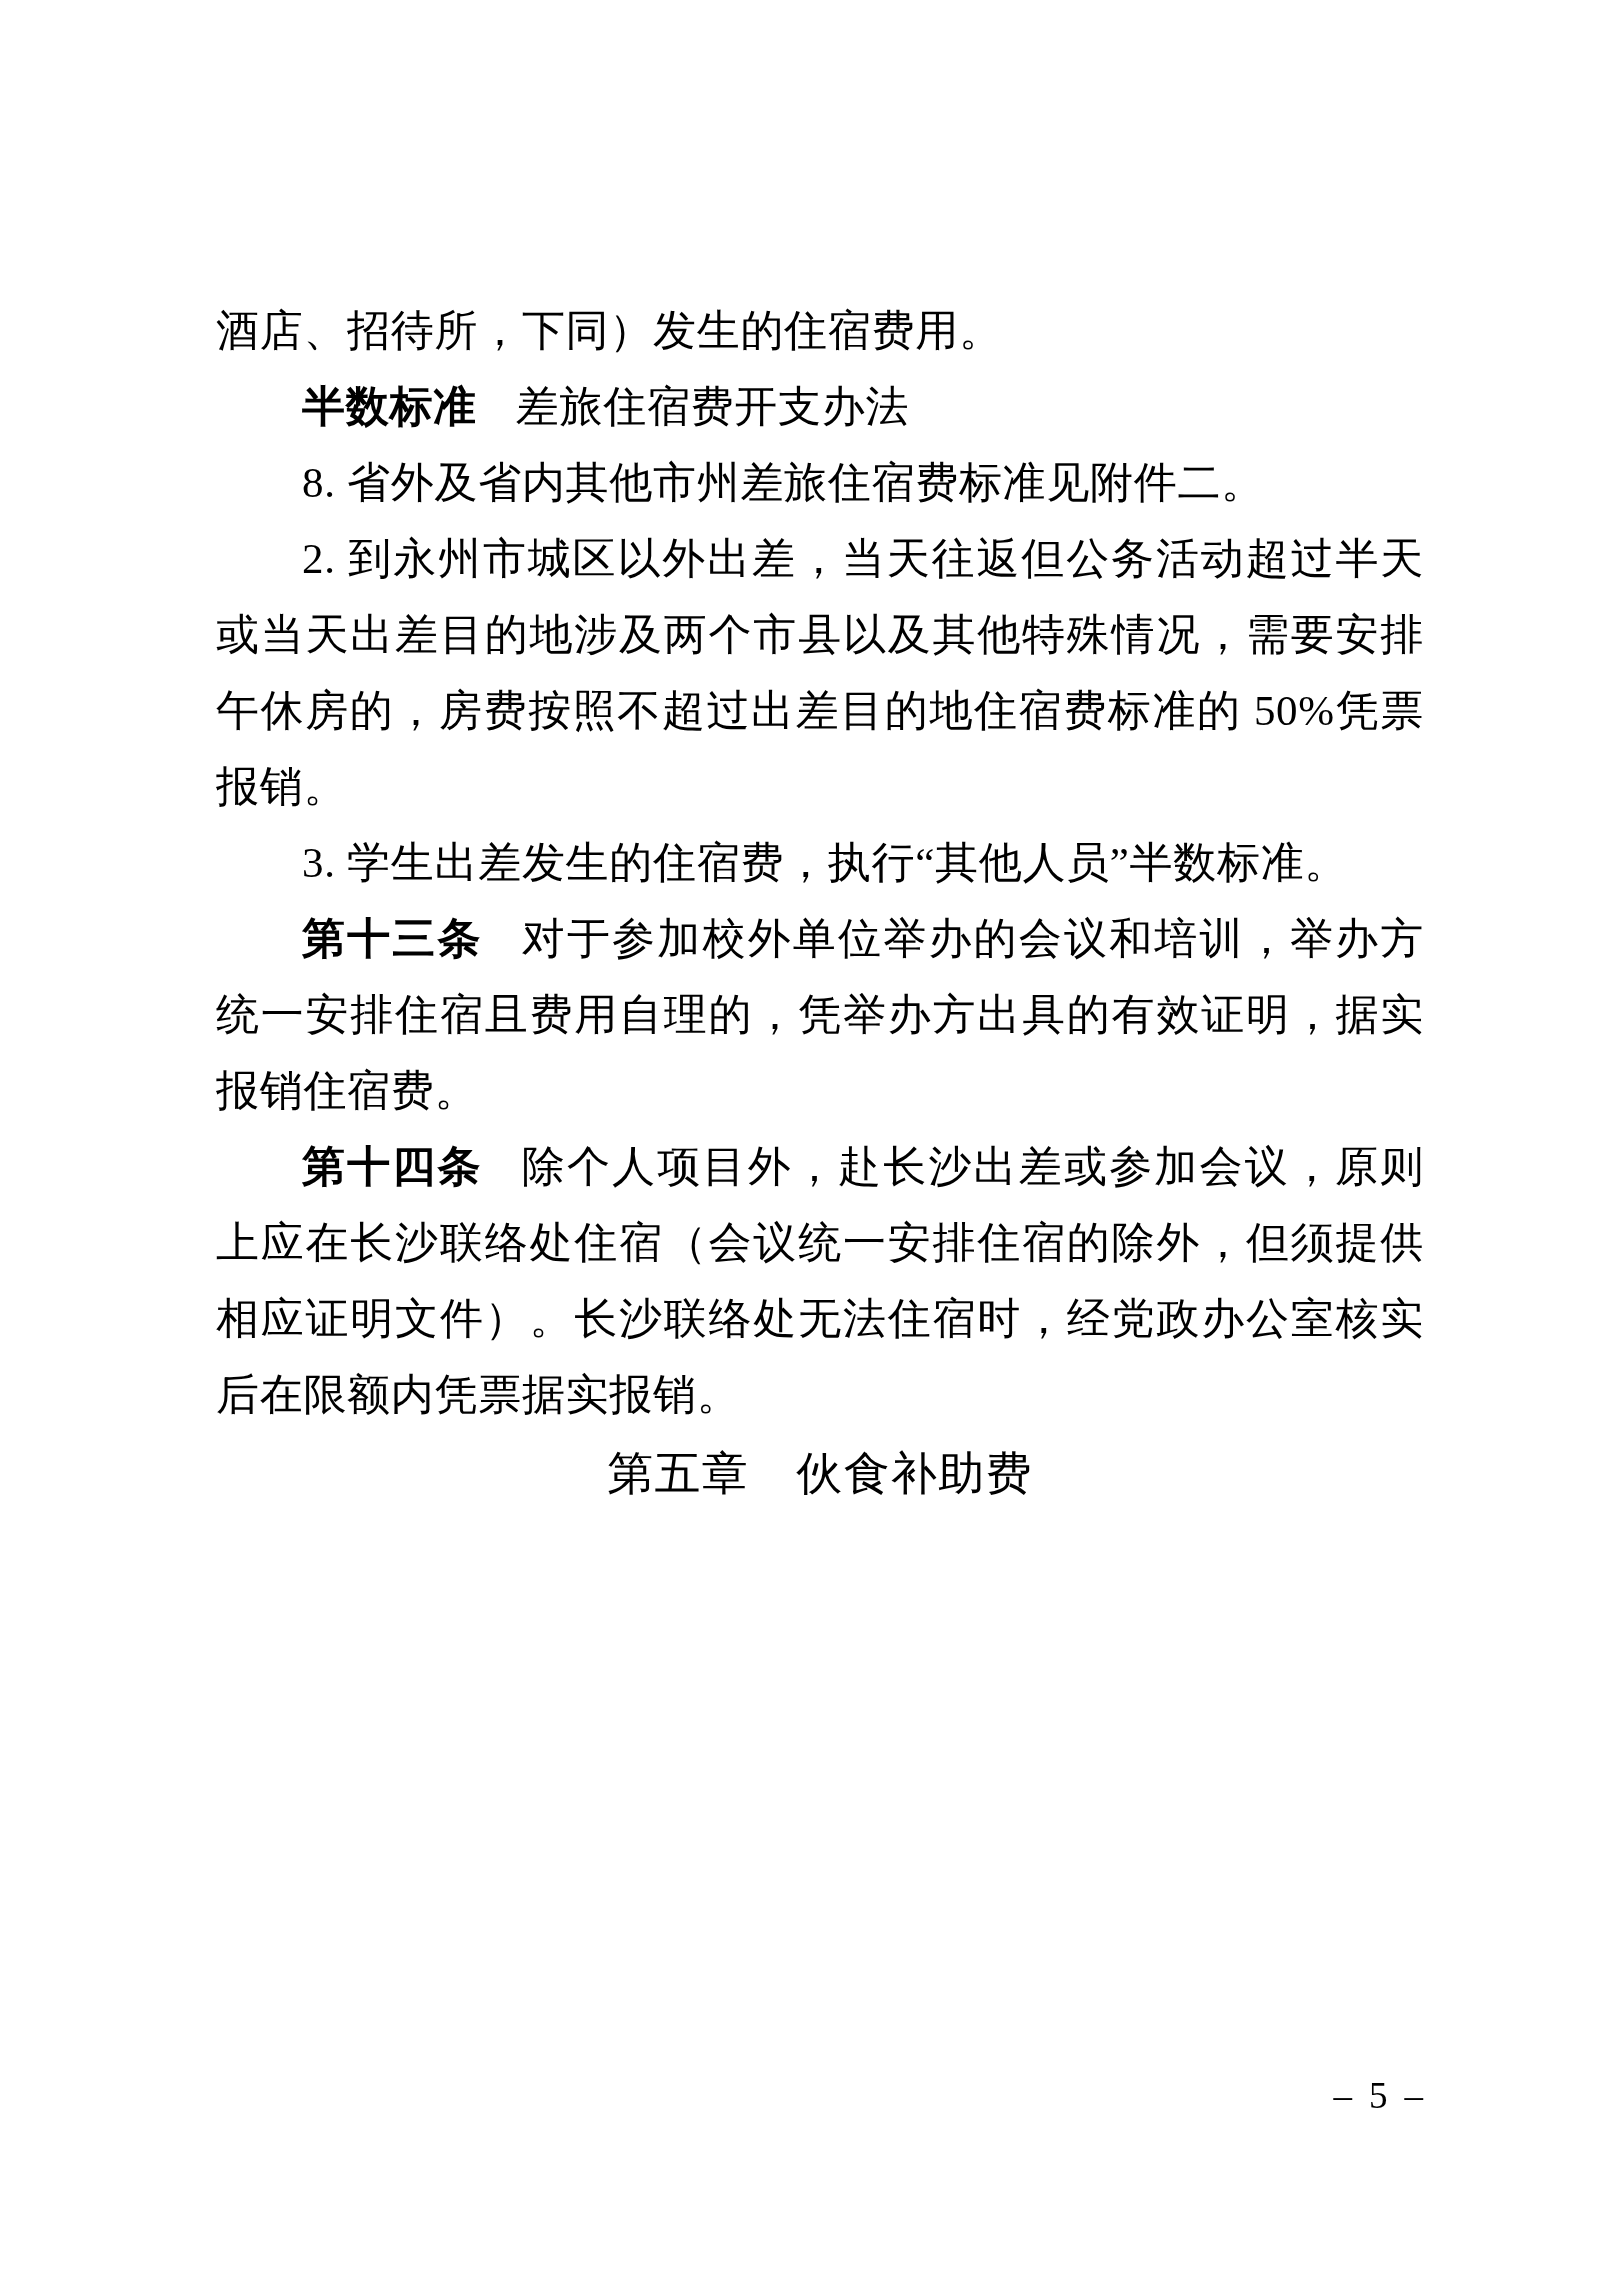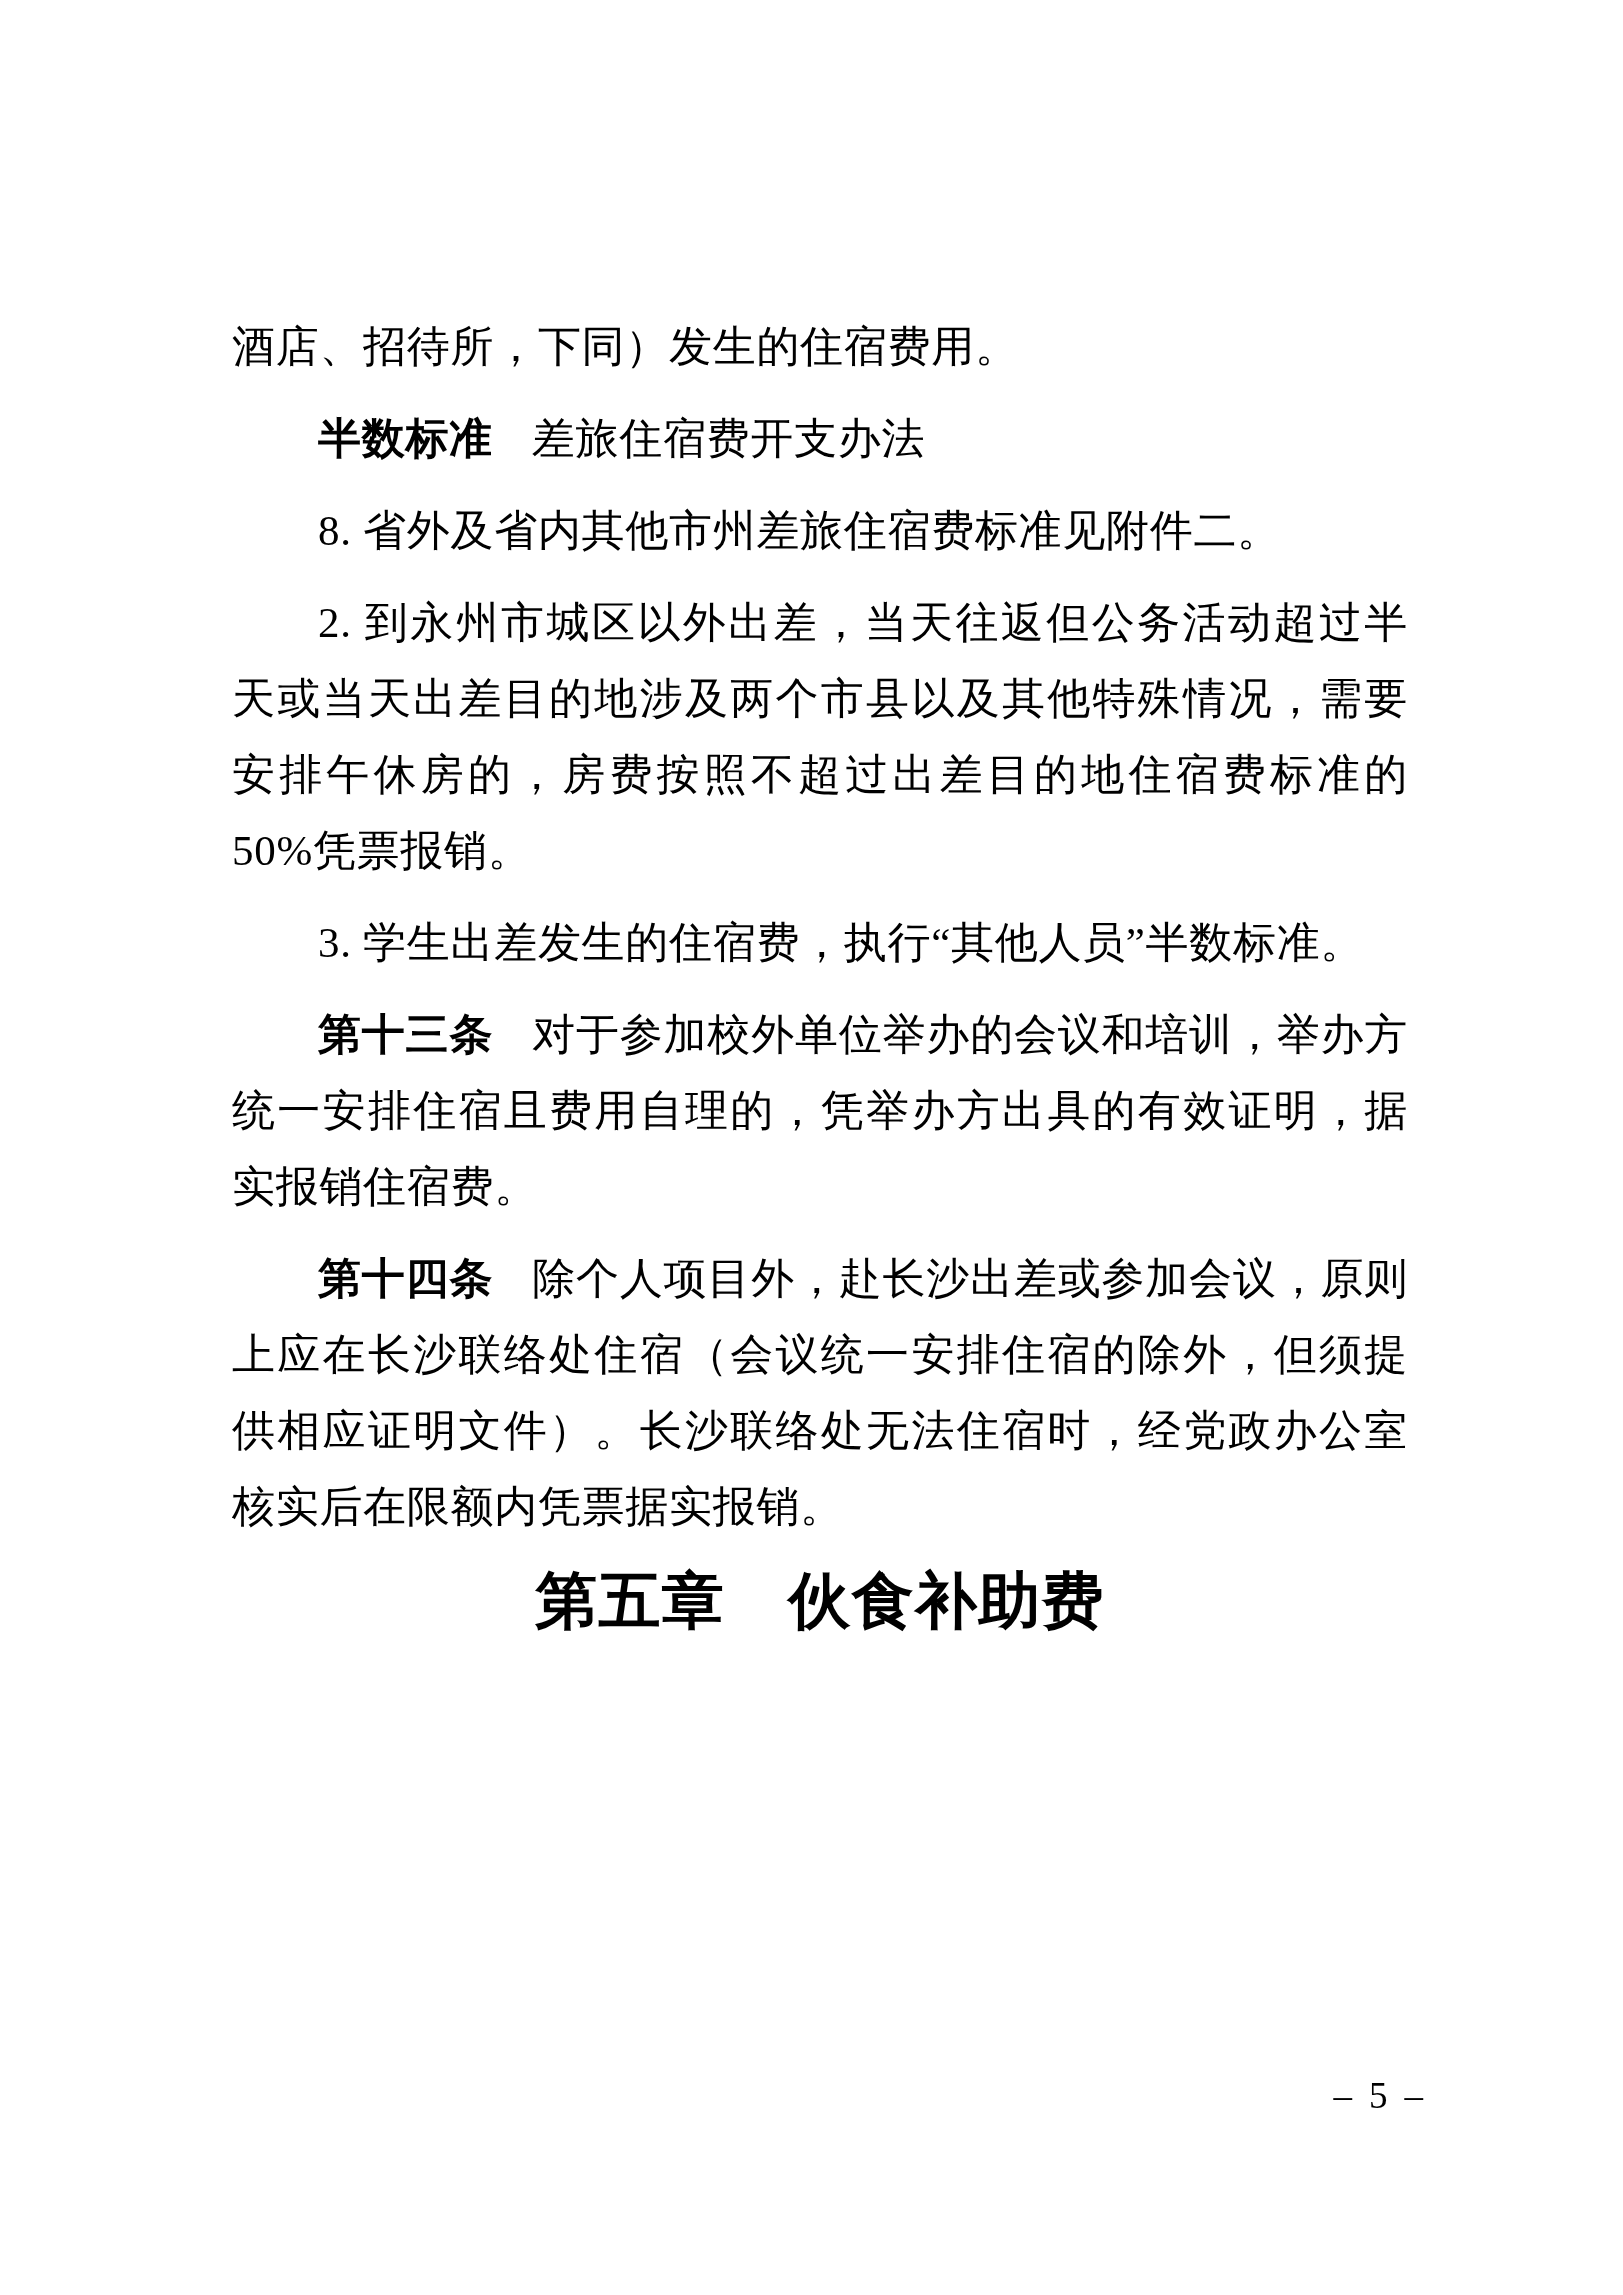--- a/index.html
+++ b/index.html
@@ -21,39 +21,39 @@
     left: 216px;
     top: 293px;
     width: 1208px;
     font-size: 43px;
     line-height: 76px;
     text-align: justify;
     text-justify: inter-ideograph;
     letter-spacing: 0.7px;
   }
   .para {
-    margin: 16px;
+    margin: 0;
     padding: 0;
     text-indent: 86px;
   }
   .para.no-indent {
     text-indent: 0;
   }
   .lead {
     font-weight: bold;
     margin-right: 39px;
   }
   .chapter {
     margin: 0;
     padding: 0;
     text-indent: 0;
     text-align: center;
     font-family: "Liberation Sans", "DejaVu Sans", sans-serif;
-    font-weight: bold;
-    font-size: 62px;
+    font-weight: normal;
+    font-size: 46px;
     line-height: 80px;
     letter-spacing: 1.3px;
   }
   .page-number {
     position: absolute;
     top: 2073px;
     right: 196px;
     font-size: 37px;
     line-height: 46px;
     letter-spacing: 3.9px;

